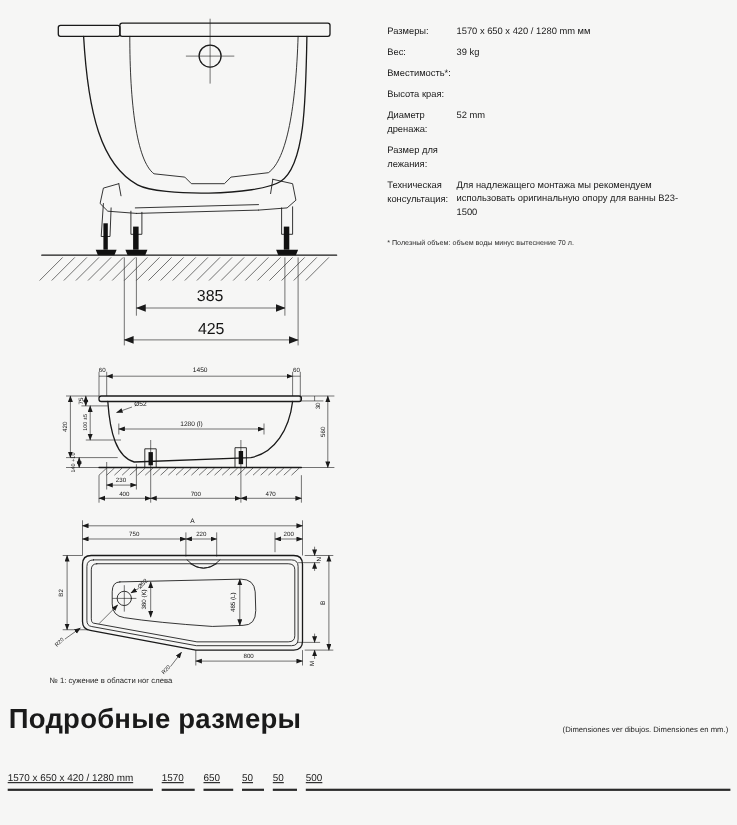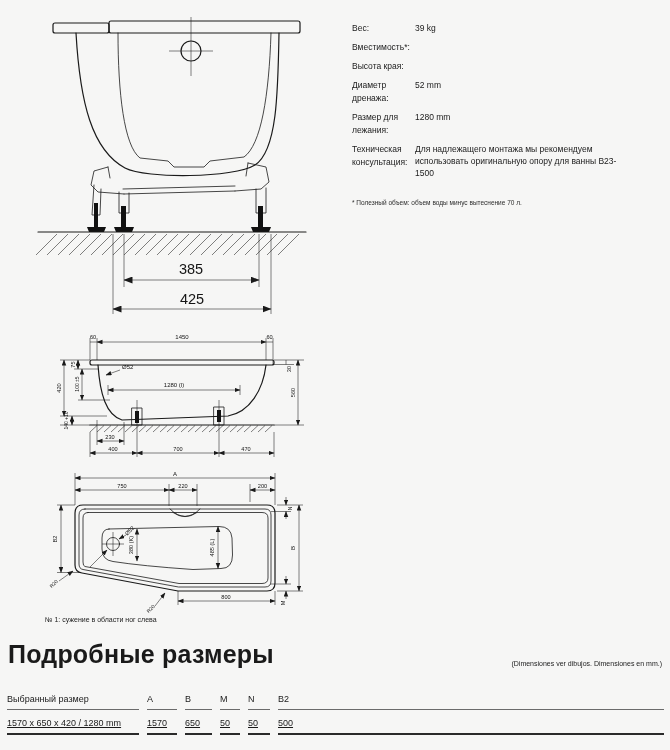--- a/index.html
+++ b/index.html
@@ -83,36 +83,39 @@
       <path class="sd" d="M96,226 L96,279 M231,226 L231,279 M85,226 L85,306 M243,226 L243,306"></path>
       <line class="sd" x1="96" y1="272" x2="231" y2="272" marker-start="url(#af)" marker-end="url(#af)"></line>
       <line class="sd" x1="85" y1="301" x2="243" y2="301" marker-start="url(#af)" marker-end="url(#af)"></line>
       <text class="t15" x="163" y="266" text-anchor="middle">385</text>
       <text class="t15" x="164" y="296" text-anchor="middle">425</text>
     </g>
   </svg>
 
   <div class="specs">
     <div class="spec-row">
+      <span class="l">Размеры:</span>
+      <span class="v">1570 x 650 x 420 / 1280 mm мм</span>
+    </div>
+    <div class="spec-row">
       <span class="l">Вес:</span>
       <span class="v">39 kg</span>
     </div>
     <div class="spec-row">
       <span class="l">Вместимость*:</span>
     </div>
     <div class="spec-row">
       <span class="l">Высота края:</span>
     </div>
     <div class="spec-row">
       <span class="l">Диаметр дренажа:</span>
       <span class="v">52 mm</span>
     </div>
     <div class="spec-row">
       <span class="l">Размер для лежания:</span>
-      <span class="v">1280 mm</span>
     </div>
     <div class="spec-row consult">
       <span class="l">Техническая консультация:</span>
       <span class="v">
         <div>Для надлежащего монтажа мы рекомендуем использовать оригинальную опору для ванны B23-1500</div>
       </span>
     </div>
     <div class="footnote">* Полезный объем: объем воды минус вытеснение 70 л.</div>
   </div>
 
@@ -241,28 +244,20 @@
       <text class="t5" transform="rotate(-45 110 142)" x="110" y="142" text-anchor="middle">R20</text>
       <line class="sd" x1="113" y1="138" x2="123" y2="125" marker-end="url(#at)"></line>
     </g>
   </svg>
 
   <div class="note">№ 1: сужение в области ног слева</div>
   <div class="heading">Подробные размеры</div>
   <div class="caption">(Dimensiones ver dibujos. Dimensiones en mm.)</div>
 
   <div class="dim-table">
-    <div class="tr head">
-      <div class="c c0">Выбранный размер</div>
-      <div class="c c1">A</div>
-      <div class="c c2">B</div>
-      <div class="c c3">M</div>
-      <div class="c c4">N</div>
-      <div class="c c5">B2</div>
-    </div>
     <div class="tr data">
       <div class="c c0">1570 x 650 x 420 / 1280 mm</div>
       <div class="c c1">1570</div>
       <div class="c c2">650</div>
       <div class="c c3">50</div>
       <div class="c c4">50</div>
       <div class="c c5">500</div>
     </div>
   </div>
 

